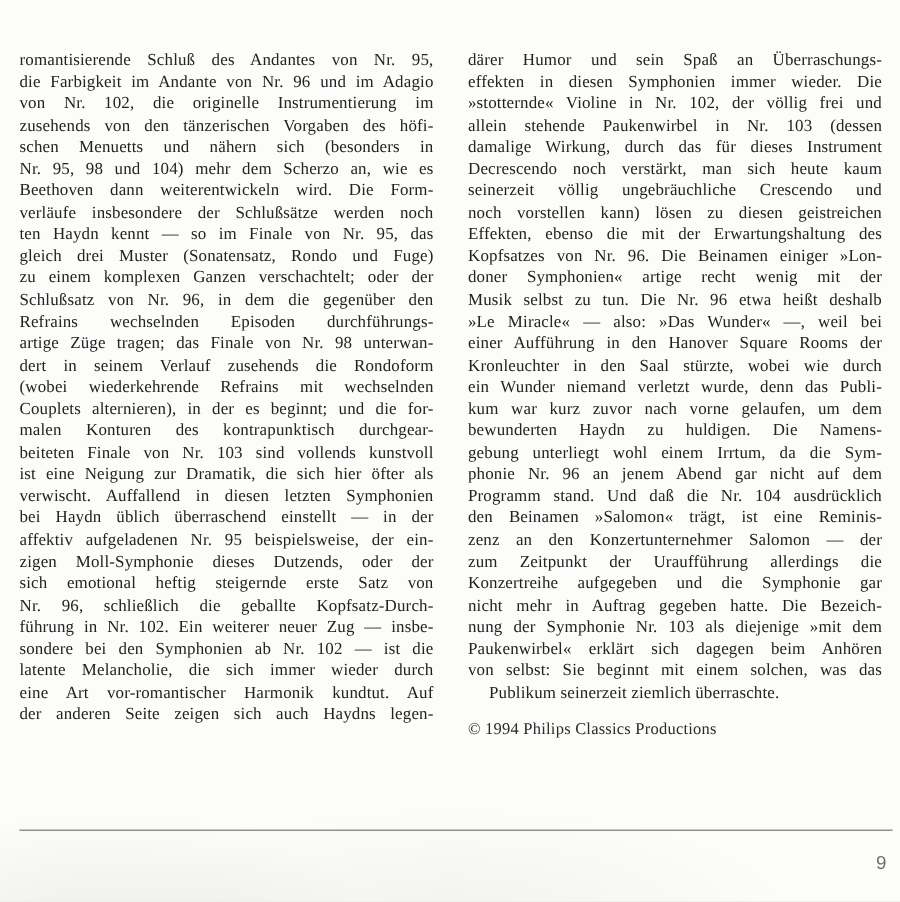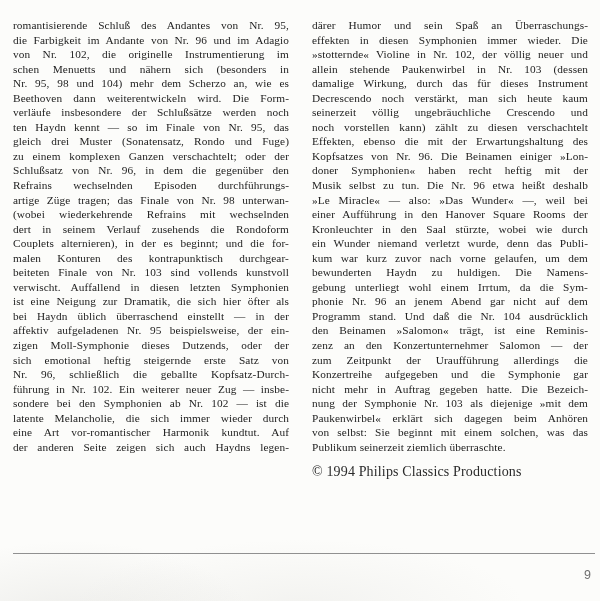--- a/index.html
+++ b/index.html
@@ -15,43 +15,44 @@
       radial-gradient(ellipse 260px 120px at 12% 104%, rgba(190,190,185,0.25) 0%, rgba(190,190,185,0) 70%),
       radial-gradient(ellipse 300px 90px at 50% 101%, rgba(200,200,195,0.18) 0%, rgba(200,200,195,0) 75%),
       var(--paper, #fcfcfa);
     overflow: hidden;
     font-family: "Liberation Serif", "DejaVu Serif", serif;
     color: var(--text, #222222);
   }
   .columns {
     position: absolute;
     left: 13px;
-    top: 18px;
+    top: 33px;
     width: 575px;
     display: flex;
     gap: 23px;
   }
   .col {
     width: 276px;
     flex: 0 0 276px;
   }
   .line {
     font-size: 11.3px;
     line-height: 14.55px;
     white-space: nowrap;
     text-align: justify;
     text-align-last: justify;
     letter-spacing: 0.1px;
   }
   .line.flush {
     text-align-last: left;
+    margin-left: 14px;
   }
   .copyright {
     margin-top: 11px;
-    font-size: 14px;
+    font-size: 11px;
     line-height: 13px;
     letter-spacing: 0.15px;
     color: #2a2a2a;
   }
   .footer-rule {
     position: absolute;
     left: 13px;
     right: 5px;
     top: 553px;
     height: 1px;
@@ -68,60 +69,61 @@
 </style>
 </head>
 <body>
 
 <div class="sheet">
   <div class="columns">
     <div class="col">
         <div class="line">romantisierende Schluß des Andantes von Nr. 95,</div>
         <div class="line">die Farbigkeit im Andante von Nr. 96 und im Adagio</div>
         <div class="line">von Nr. 102, die originelle Instrumentierung im</div>
+        <div class="line">zusehends von den tänzerischen Vorgaben des höfi-</div>
         <div class="line">schen Menuetts und nähern sich (besonders in</div>
         <div class="line">Nr. 95, 98 und 104) mehr dem Scherzo an, wie es</div>
         <div class="line">Beethoven dann weiterentwickeln wird. Die Form-</div>
         <div class="line">verläufe insbesondere der Schlußsätze werden noch</div>
         <div class="line">ten Haydn kennt — so im Finale von Nr. 95, das</div>
         <div class="line">gleich drei Muster (Sonatensatz, Rondo und Fuge)</div>
         <div class="line">zu einem komplexen Ganzen verschachtelt; oder der</div>
         <div class="line">Schlußsatz von Nr. 96, in dem die gegenüber den</div>
         <div class="line">Refrains wechselnden Episoden durchführungs-</div>
         <div class="line">artige Züge tragen; das Finale von Nr. 98 unterwan-</div>
+        <div class="line">dert in seinem Verlauf zusehends die Rondoform</div>
         <div class="line">(wobei wiederkehrende Refrains mit wechselnden</div>
-        <div class="line">dert in seinem Verlauf zusehends die Rondoform</div>
         <div class="line">Couplets alternieren), in der es beginnt; und die for-</div>
         <div class="line">malen Konturen des kontrapunktisch durchgear-</div>
         <div class="line">beiteten Finale von Nr. 103 sind vollends kunstvoll</div>
+        <div class="line">ist eine Neigung zur Dramatik, die sich hier öfter als</div>
         <div class="line">verwischt. Auffallend in diesen letzten Symphonien</div>
-        <div class="line">ist eine Neigung zur Dramatik, die sich hier öfter als</div>
         <div class="line">bei Haydn üblich überraschend einstellt — in der</div>
         <div class="line">affektiv aufgeladenen Nr. 95 beispielsweise, der ein-</div>
         <div class="line">zigen Moll-Symphonie dieses Dutzends, oder der</div>
         <div class="line">sich emotional heftig steigernde erste Satz von</div>
         <div class="line">Nr. 96, schließlich die geballte Kopfsatz-Durch-</div>
         <div class="line">führung in Nr. 102. Ein weiterer neuer Zug — insbe-</div>
         <div class="line">sondere bei den Symphonien ab Nr. 102 — ist die</div>
         <div class="line">latente Melancholie, die sich immer wieder durch</div>
         <div class="line">eine Art vor-romantischer Harmonik kundtut. Auf</div>
         <div class="line">der anderen Seite zeigen sich auch Haydns legen-</div>
       </div>
     <div class="col">
         <div class="line">därer Humor und sein Spaß an Überraschungs-</div>
         <div class="line">effekten in diesen Symphonien immer wieder. Die</div>
-        <div class="line">»stotternde« Violine in Nr. 102, der völlig neuer und</div>
+        <div class="line">»stotternde« Violine in Nr. 102, der völlig frei und</div>
         <div class="line">allein stehende Paukenwirbel in Nr. 103 (dessen</div>
         <div class="line">damalige Wirkung, durch das für dieses Instrument</div>
         <div class="line">Decrescendo noch verstärkt, man sich heute kaum</div>
         <div class="line">seinerzeit völlig ungebräuchliche Crescendo und</div>
-        <div class="line">noch vorstellen kann) zählt zu diesen verschachtelt</div>
+        <div class="line">noch vorstellen kann) lösen zu diesen geistreichen</div>
         <div class="line">Effekten, ebenso die mit der Erwartungshaltung des</div>
         <div class="line">Kopfsatzes von Nr. 96. Die Beinamen einiger »Lon-</div>
-        <div class="line">doner Symphonien« haben recht heftig mit der</div>
+        <div class="line">doner Symphonien« artige recht wenig mit der</div>
         <div class="line">Musik selbst zu tun. Die Nr. 96 etwa heißt deshalb</div>
         <div class="line">»Le Miracle« — also: »Das Wunder« —, weil bei</div>
         <div class="line">einer Aufführung in den Hanover Square Rooms der</div>
         <div class="line">Kronleuchter in den Saal stürzte, wobei wie durch</div>
         <div class="line">ein Wunder niemand verletzt wurde, denn das Publi-</div>
         <div class="line">kum war kurz zuvor nach vorne gelaufen, um dem</div>
         <div class="line">bewunderten Haydn zu huldigen. Die Namens-</div>
         <div class="line">gebung unterliegt wohl einem Irrtum, da die Sym-</div>
         <div class="line">phonie Nr. 96 an jenem Abend gar nicht auf dem</div>
         <div class="line">Programm stand. Und daß die Nr. 104 ausdrücklich</div>

